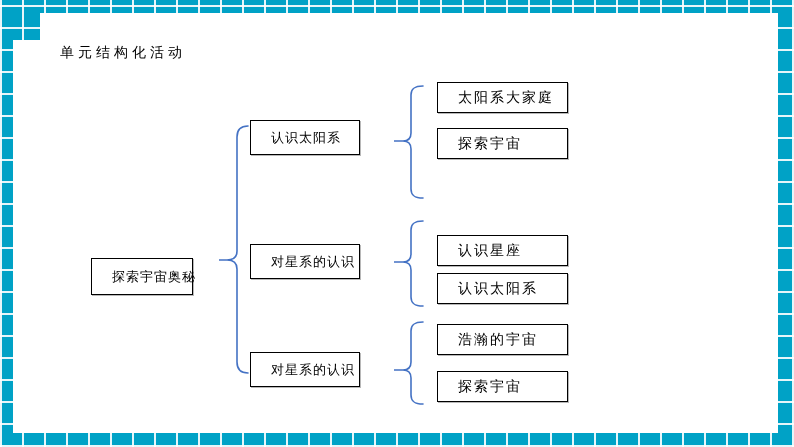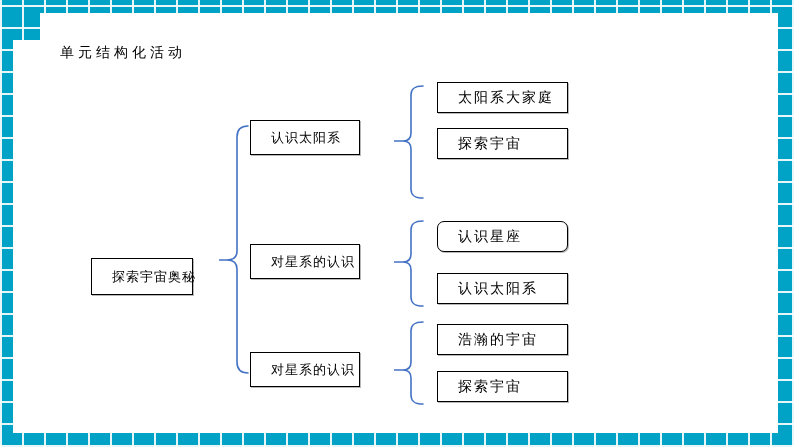--- a/index.html
+++ b/index.html
@@ -46,21 +46,21 @@
   }
   .node.root   { left: 91px;  top: 258px; width: 102px; height: 37px; }
   .node.branch { left: 250px; width: 110px; height: 35px; }
   .node.leaf   { left: 437px; width: 131px; height: 31px; font-size: 14px; letter-spacing: 2px; }
   .b0 { top: 120px; }
   .b1 { top: 244px; }
   .b2 { top: 352px; }
   .l0 { top: 82px; }
   .l1 { top: 128px; }
   .l2 { top: 173px; }
-  .l3 { top: 221px; border-radius: 7px; }
+  .l3 { top: 235px; }
   .l4 { top: 273px; }
   .l5 { top: 324px; }
   .l6 { top: 371px; }
   svg.braces { position: absolute; inset: 0; width: 794px; height: 447px; pointer-events: none; }
   svg.braces path { fill: none; stroke: #4472C4; stroke-width: 1.6; stroke-linecap: round; }
 </style>
 </head>
 <body>
 
 <div class="page">

